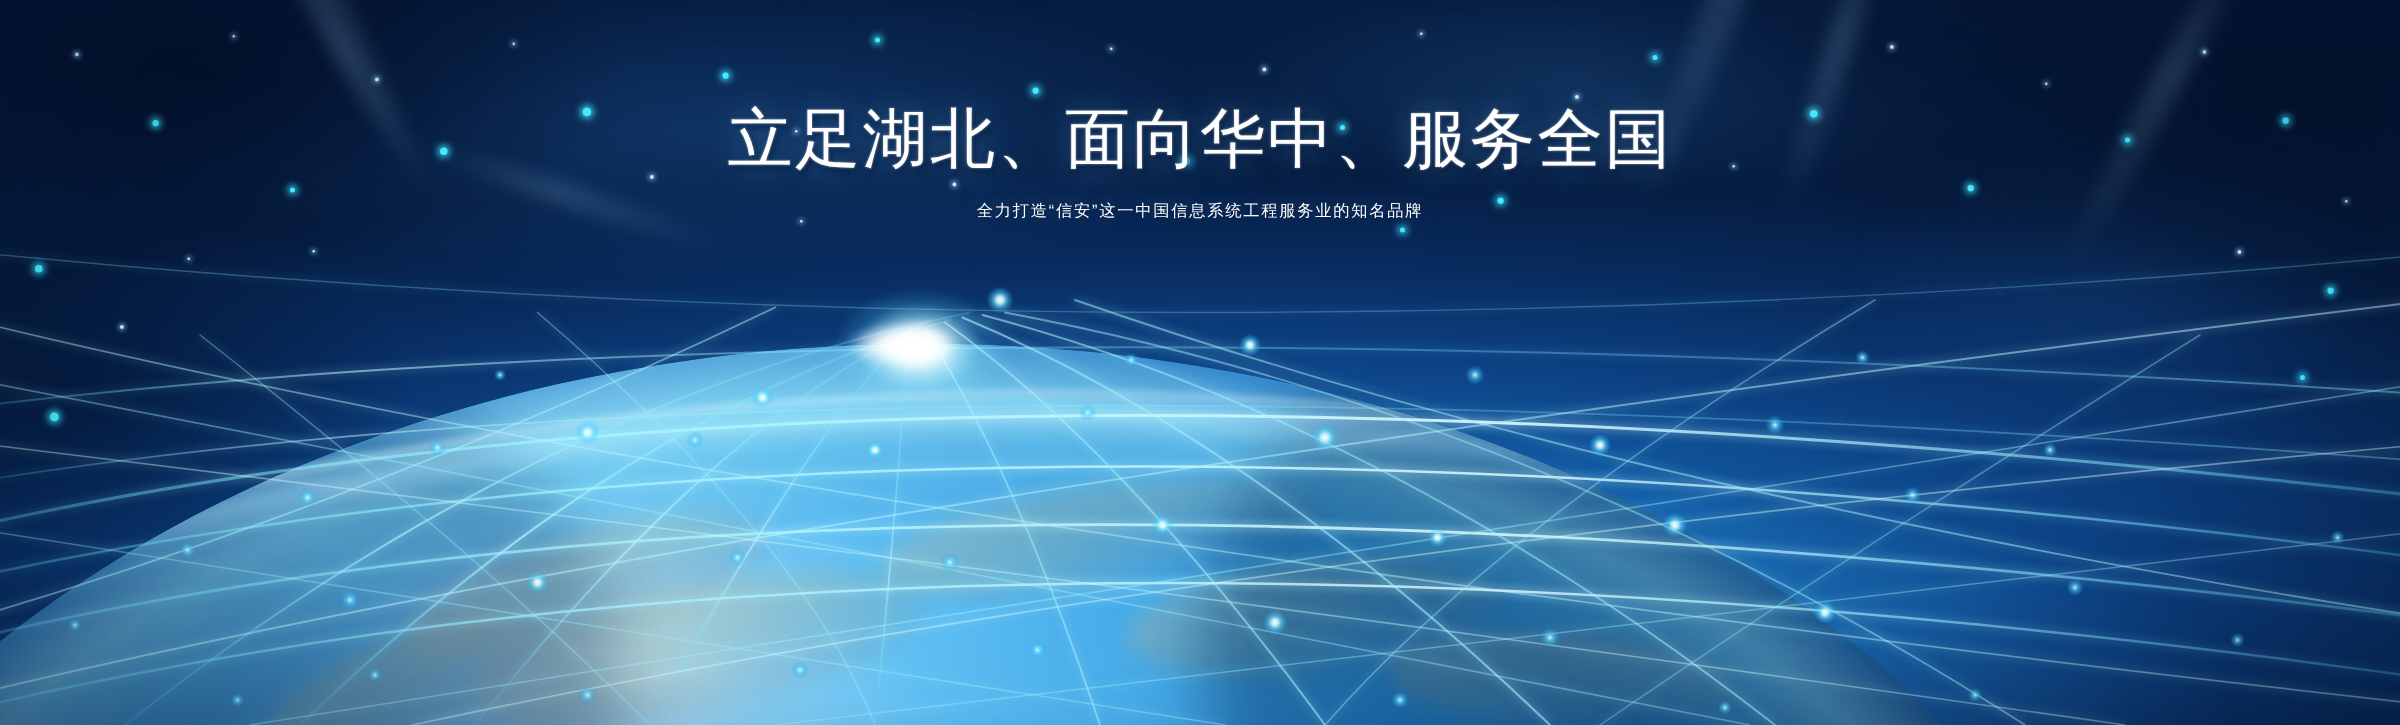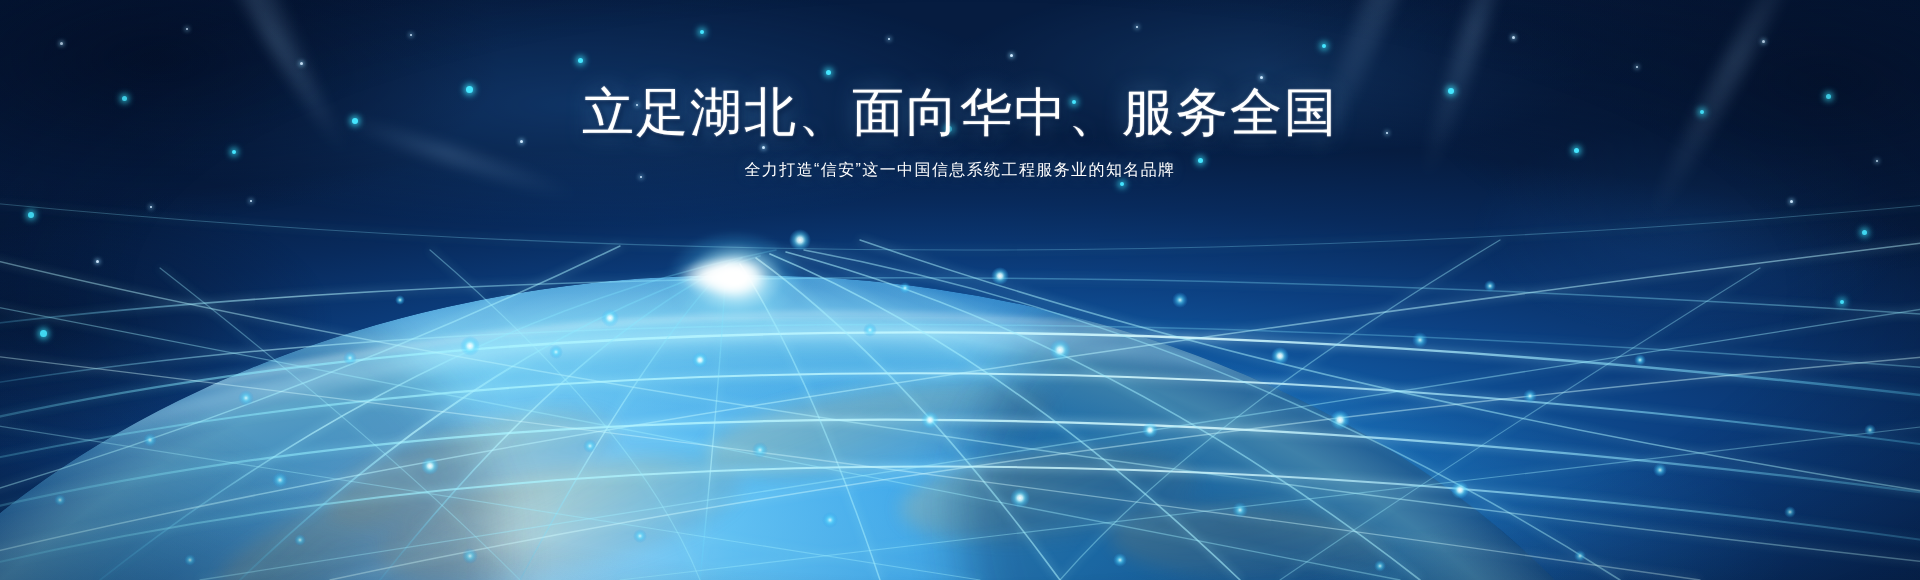--- a/index.html
+++ b/index.html
@@ -102,21 +102,21 @@
     color:#ffffff;
     font-weight:400;
     text-shadow:
       0 0 2px rgba(255,255,255,.55),
       2px 3px 6px rgba(4,24,60,.85),
       0 0 24px rgba(120,200,255,.45);
     white-space:nowrap;
   }
   #subline {
     margin-top:22px;
-    font-size:16px;
+    font-size:13px;
     letter-spacing:1.4px;
     color:#ffffff;
     font-weight:400;
     text-shadow:
       1px 2px 5px rgba(4,24,60,.9),
       0 0 14px rgba(120,200,255,.4);
     white-space:nowrap;
   }
 
   

